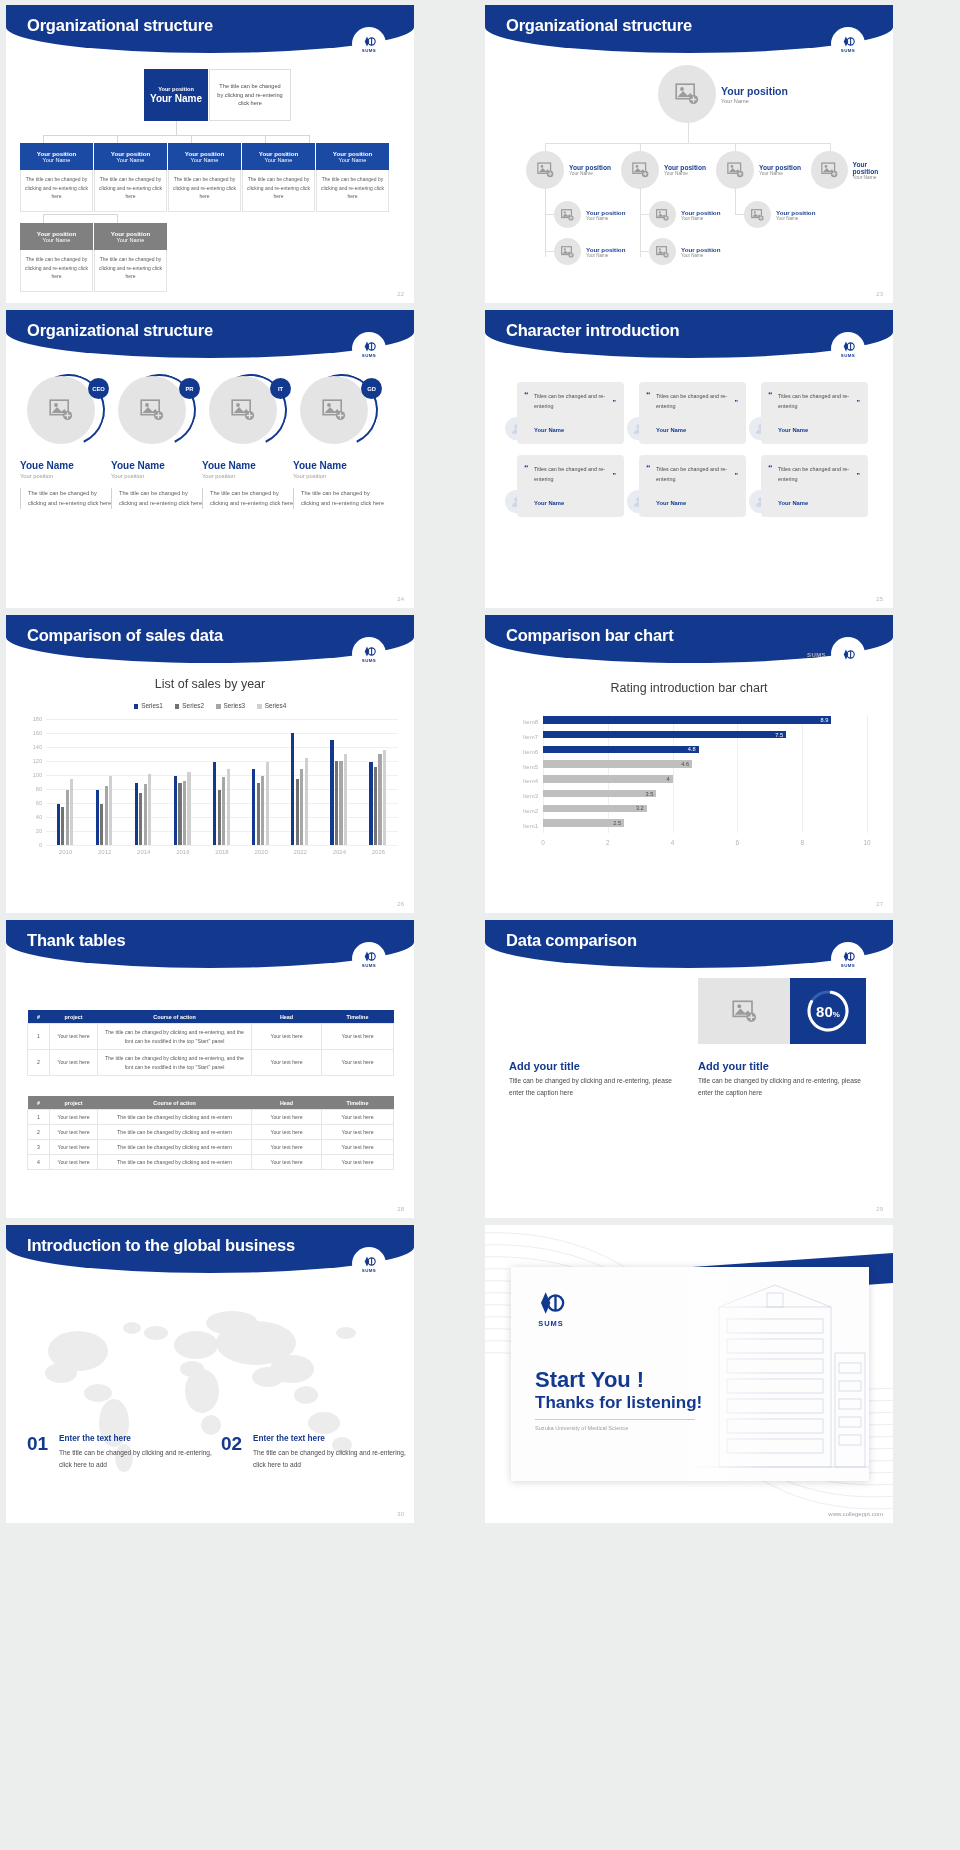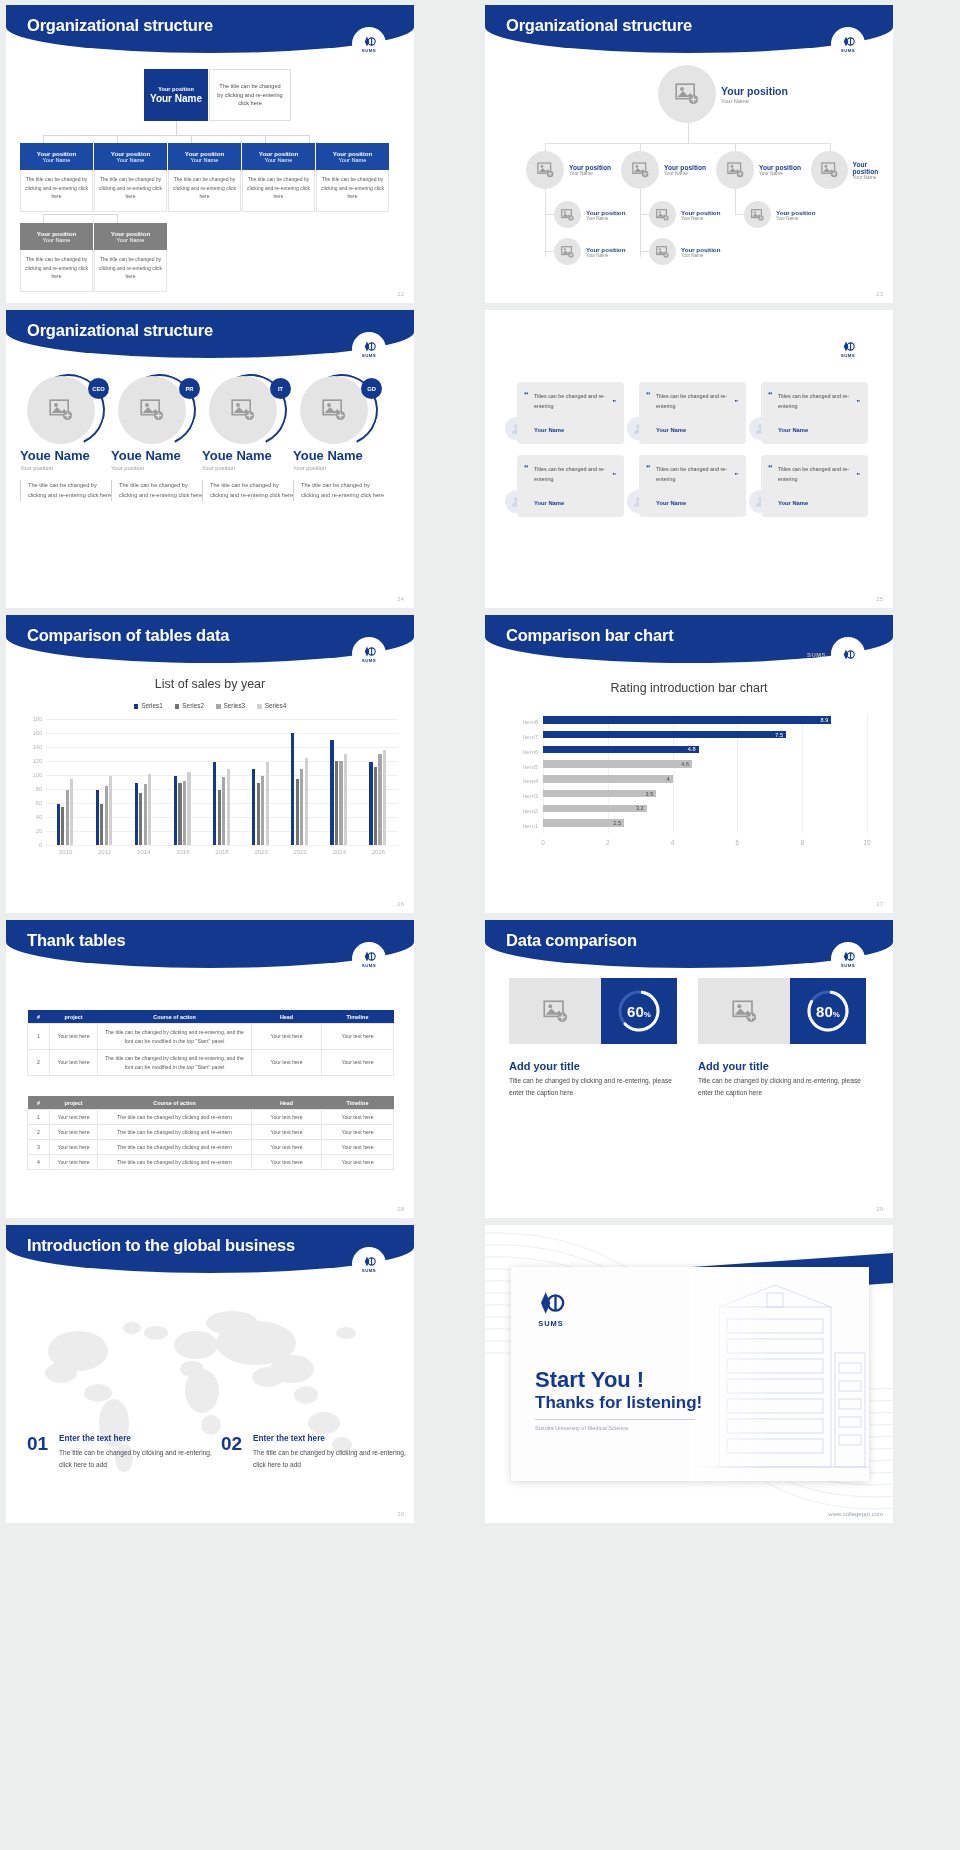--- a/index.html
+++ b/index.html
@@ -61,21 +61,21 @@
   .s24 .card { position:absolute; top:62px; width:94px; }
   .s24 .circwrap { position:relative; width:80px; height:76px; margin:0 auto; }
   .s24 .ring { position:absolute; left:6px; top:2px; width:72px; height:72px; border-radius:50%;
       border:2.5px solid #13398f; border-left-color:transparent; border-bottom-color:transparent;
       transform:rotate(20deg); }
   .s24 .circ { position:absolute; left:0; top:4px; width:68px; height:68px; border-radius:50%;
       background:#e4e4e4; display:flex; align-items:center; justify-content:center; }
   .s24 .badge { position:absolute; right:-2px; top:6px; width:21px; height:21px; border-radius:50%;
       background:#13398f; color:#fff; font-size:5.8px; font-weight:bold; display:flex;
       align-items:center; justify-content:center; }
-  .s24 .nm { font-size:13px; font-weight:bold; color:#13398f; }
+  .s24 .nm { margin-top:12px; font-size:10px; font-weight:bold; color:#13398f; }
   .s24 .ps { font-size:5.8px; color:#9a9a9a; margin-top:2px; }
   .s24 .dsc { margin-top:9px; border-left:1px solid #cfd2d6; padding-left:7px; font-size:5.6px;
       color:#5d5d5d; line-height:1.85; }
 
   
   .s25 .q { position:absolute; width:107px; height:62px; background:#ececec; border-radius:4px;
       padding:9px 9px 0 17px; }
   .s25 .q .qm { position:absolute; left:7px; top:8px; color:#13398f; font-size:9px; font-weight:bold; }
   .s25 .q .qm2 { position:absolute; right:8px; top:17px; color:#13398f; font-size:7px; font-weight:bold; }
   .s25 .q .tx { font-size:5.4px; color:#4d4d4d; line-height:1.85; }
@@ -493,20 +493,24 @@
         <div class="badge">GD</div>
       </div>
       <div class="nm">Youe Name</div>
       <div class="ps">Your position</div>
       <div class="dsc">The title can be changed by clicking and re-entering click here</div>
     </div>
     <div class="pgno">24</div>
   </div>
 
   <div class="slide s25">
+    <div class="banner">
+      <div class="bg"></div>
+      <h1>Character introduction</h1>
+    </div>
     <div class="logo">
       <svg width="15" height="13" viewBox="0 0 15 13">
           <path d="M5 1.5 L7.2 6.5 L5 11.5 L2.8 6.5 Z" fill="#13398f"></path>
           <circle cx="9.6" cy="6.5" r="3.6" fill="none" stroke="#13398f" stroke-width="1.1"></circle>
           <path d="M9.6 3 v7" stroke="#13398f" stroke-width="1.1"></path>
         </svg>
       <div class="lbl">SUMS</div>
     </div>
 
     <div class="pav" style="left:20px; top:107px;">
@@ -585,21 +589,21 @@
       <div class="qm2">”</div>
       <div class="tx">Titles can be changed and re-entering</div>
       <div class="nm">Your Name</div>
     </div>
     <div class="pgno">25</div>
   </div>
 
   <div class="slide s26">
     <div class="banner">
       <div class="bg"></div>
-      <h1>Comparison of tables data</h1>
+      <h1>Comparison of sales data</h1>
     </div>
     <div class="logo">
       <svg width="15" height="13" viewBox="0 0 15 13">
           <path d="M5 1.5 L7.2 6.5 L5 11.5 L2.8 6.5 Z" fill="#13398f"></path>
           <circle cx="9.6" cy="6.5" r="3.6" fill="none" stroke="#13398f" stroke-width="1.1"></circle>
           <path d="M9.6 3 v7" stroke="#13398f" stroke-width="1.1"></path>
         </svg>
       <div class="lbl">SUMS</div>
     </div>
 
@@ -850,40 +854,20 @@
     </div>
     <div class="logo">
       <svg width="15" height="13" viewBox="0 0 15 13">
           <path d="M5 1.5 L7.2 6.5 L5 11.5 L2.8 6.5 Z" fill="#13398f"></path>
           <circle cx="9.6" cy="6.5" r="3.6" fill="none" stroke="#13398f" stroke-width="1.1"></circle>
           <path d="M9.6 3 v7" stroke="#13398f" stroke-width="1.1"></path>
         </svg>
       <div class="lbl">SUMS</div>
     </div>
 
-    <div class="blk" style="left:24px;">
-      <div class="imgpane">
-        <svg width="25" height="23" viewBox="0 0 24 22">
-            <rect x="1.2" y="1.2" width="18" height="14.5" fill="none" stroke="#9b9b9b" stroke-width="1.6"></rect>
-            <circle cx="7" cy="6" r="1.9" fill="#9b9b9b"></circle>
-            <path d="M2.5 14 L8 8 L12.5 12.5 L15.5 10 L18.2 14 Z" fill="#9b9b9b"></path>
-            <circle cx="18.5" cy="16.5" r="4.6" fill="#9b9b9b"></circle>
-            <path d="M18.5 13.6 v5.8 M15.6 16.5 h5.8" stroke="#e4e4e4" stroke-width="1.3"></path>
-          </svg>
-      </div>
-      <div class="donutpane">
-        <svg width="48" height="48" viewBox="0 0 48 48">
-          <circle cx="24" cy="24" r="19" fill="none" stroke="#355fb0" stroke-width="3"></circle>
-          <circle cx="24" cy="24" r="19" fill="none" stroke="#ffffff" stroke-width="3" stroke-dasharray="71.6 119.4" stroke-linecap="round" transform="rotate(-80 24 24)"></circle>
-        </svg>
-        <div style="position:absolute; color:#fff; font-size:15px; font-weight:bold;">
-          <span>60</span><span style="font-size:8px;">%</span>
-        </div>
-      </div>
-    </div>
     <div class="ttl" style="left:24px; top:140px;">Add your title</div>
     <div class="cap" style="left:24px; top:155px;">Title can be changed by clicking and re-entering, please enter the caption here</div>
 
     <div class="blk" style="left:213px;">
       <div class="imgpane">
         <svg width="25" height="23" viewBox="0 0 24 22">
             <rect x="1.2" y="1.2" width="18" height="14.5" fill="none" stroke="#9b9b9b" stroke-width="1.6"></rect>
             <circle cx="7" cy="6" r="1.9" fill="#9b9b9b"></circle>
             <path d="M2.5 14 L8 8 L12.5 12.5 L15.5 10 L18.2 14 Z" fill="#9b9b9b"></path>
             <circle cx="18.5" cy="16.5" r="4.6" fill="#9b9b9b"></circle>

